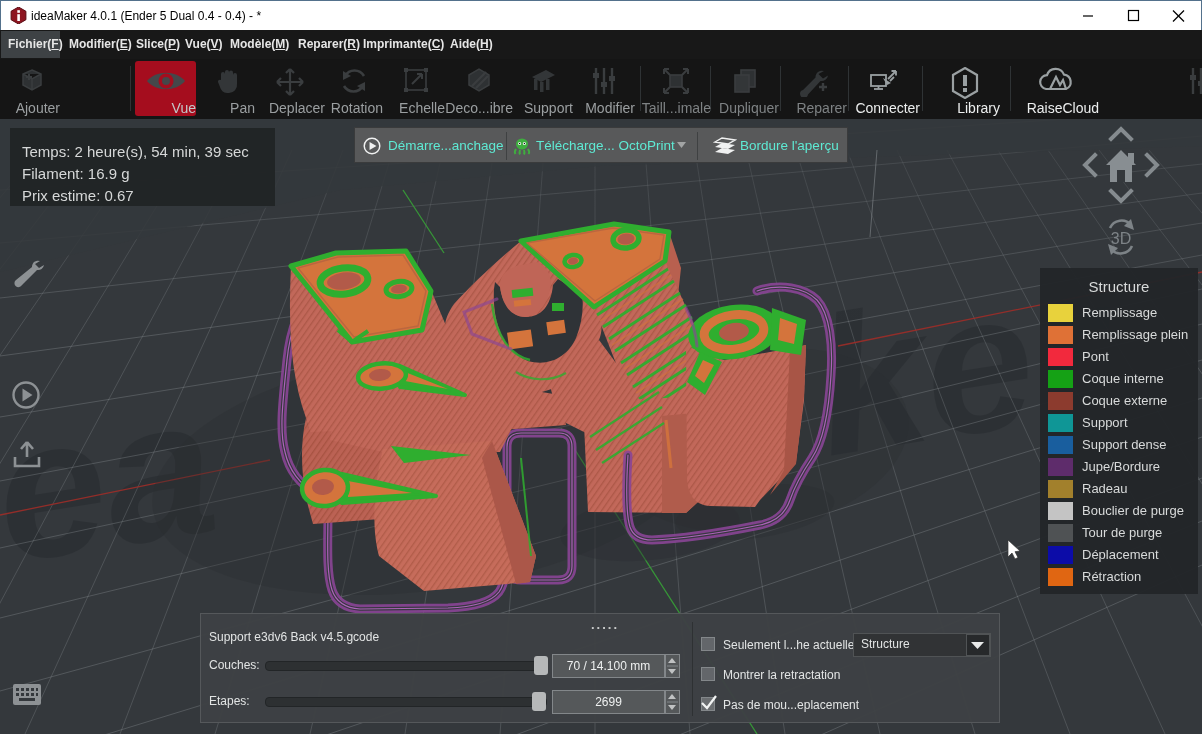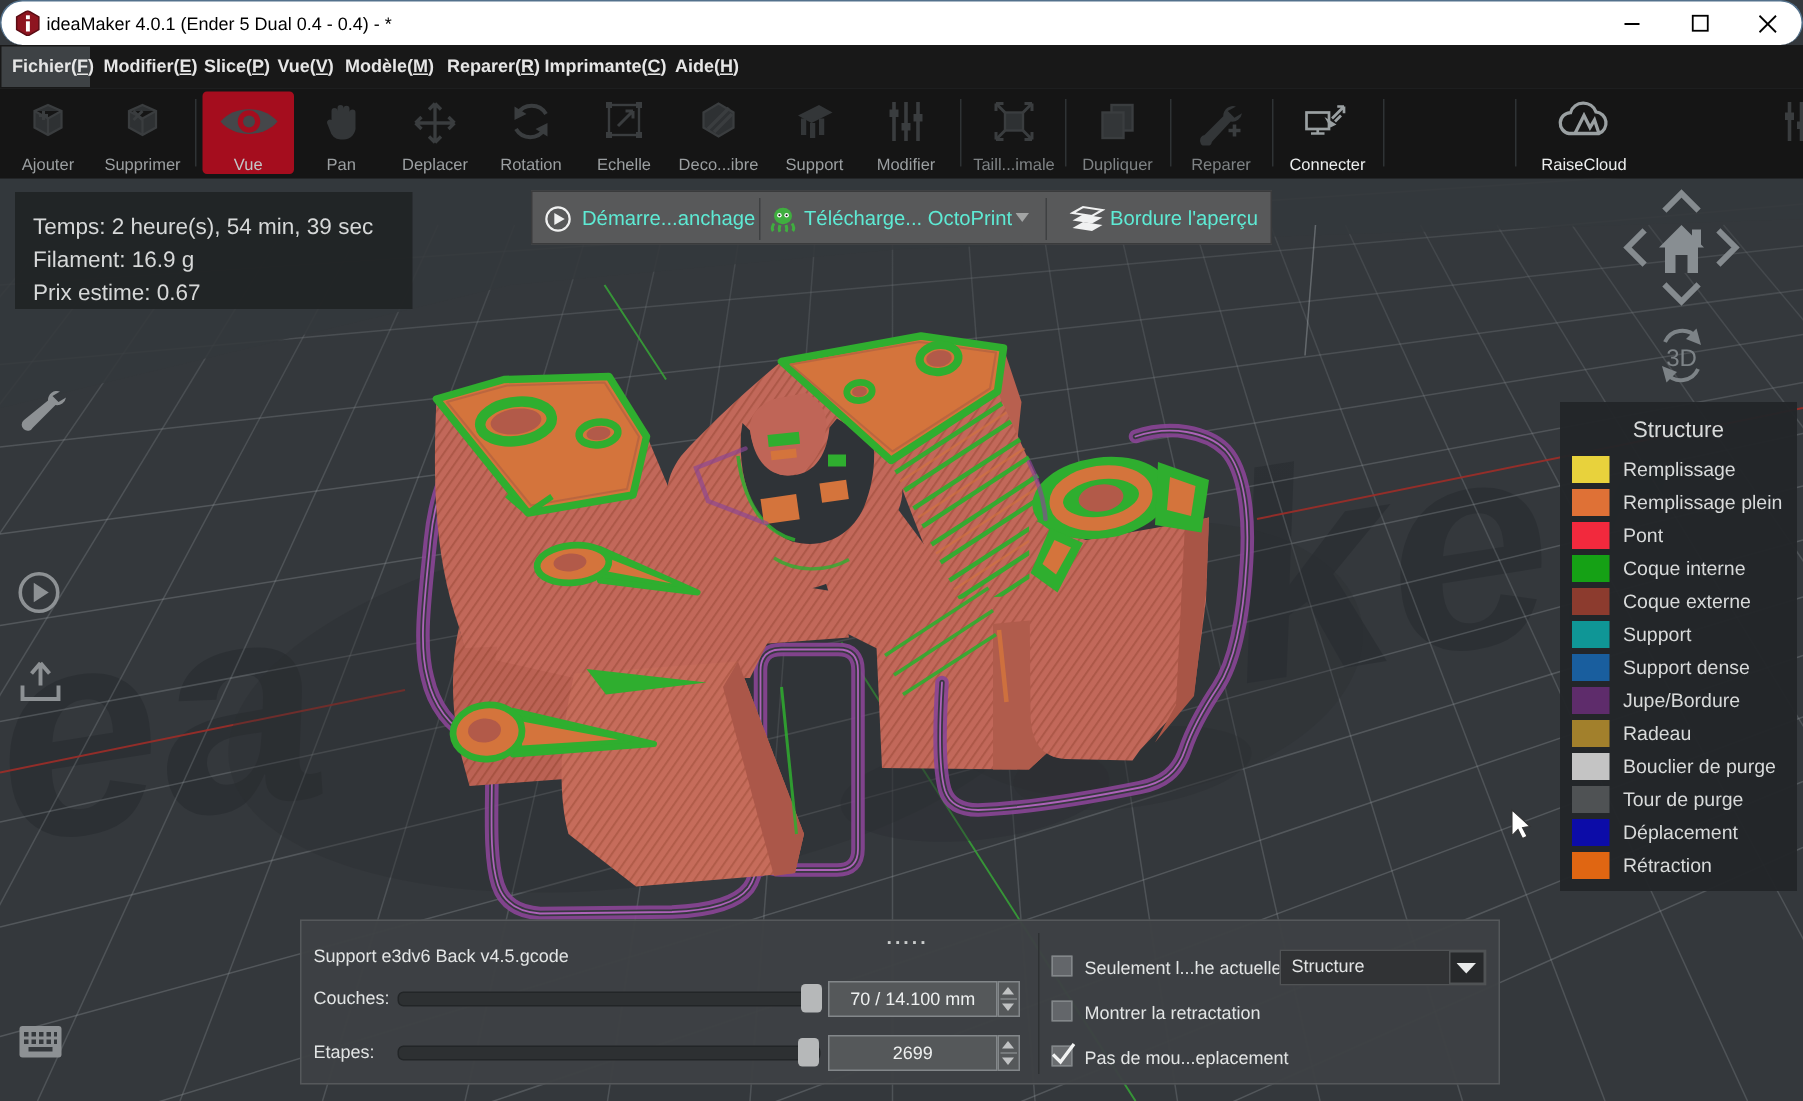--- a/index.html
+++ b/index.html
@@ -1,26 +1,26 @@
 <!DOCTYPE html>
 <html><head>
 <meta charset="utf-8">
 <style>
 * { margin:0; padding:0; box-sizing:border-box; }
 html,body { width:1202px; height:734px; overflow:hidden; background:#34383c;
   font-family:"Liberation Sans", sans-serif; position:relative; }
 .titlebar { position:absolute; top:0; left:0; width:1202px; height:30px;
-  background:#ffffff; border-top:1px solid #53718c; border-left:1px solid #53718c; border-right:1px solid #53718c;border-radius:15px; }
+  background:#ffffff; border-top:1px solid #53718c; border-left:1px solid #53718c; border-right:1px solid #53718c; }
 .titlebar .ttext { position:absolute; left:30px; top:8px; font-size:12px; color:#000; }
 .menubar { position:absolute; top:30px; left:0; width:1202px; height:29px; background:#181818; color:#e6e6e6; font-size:12px; }
 .menubar span.mi { position:absolute; top:0; height:29px; line-height:29px;font-weight:bold; }
 .menubar .hl { position:absolute; left:1px; top:1px; width:59px; height:27px; background:#3e4245; }
 .toolbar { position:absolute; top:59px; left:0; width:1202px; height:60px; background:#151515; }
 .tb { position:absolute; top:0; height:60px; text-align:center; }
-.tb .lbl { position:absolute; left:0; bottom:3px; width:100%; font-size:11px; color:#9b9fa1; }
+.tb .lbl { position:absolute; left:0; bottom:3px; width:100%; font-size:14px; color:#9b9fa1;text-align:right; }
 .tb.dim .lbl { color:#7e8284; }
 .tb.lit .lbl { color:#eceeee; }
 .tb svg { position:absolute; top:8px; left:50%; transform:translateX(-50%); }
 .tsep { position:absolute; top:7px; width:1px; height:45px; background:#2f3335; }
 .vuebtn { position:absolute; left:135px; top:2px; width:61px; height:55px; background:#a50d1e; border-radius:3px; }
 #infobox { position:absolute; left:10px; top:128px; width:265px; height:78px; background:rgba(32,35,37,0.93); color:#d6d8d8; font-size:15px; padding:13px 0 0 12px; line-height:22px; }
 #btnbar { position:absolute; left:354px; top:127px; width:494px; height:36px; background:#58595a; border:1px solid #3a3b3c; color:#5eead4; font-size:13.5px; white-space:nowrap; }
 #btnbar .bsep { position:absolute; top:4px; width:1px; height:28px; background:#3f4142; }
 .legend { position:absolute; left:1040px; top:268px; width:158px; height:326px; background:rgba(34,37,41,0.96); color:#d8dada; font-size:13px; }
 .legend .ttl { text-align:center; font-size:15px; padding-top:10px; }
@@ -279,27 +279,20 @@
   <span class="tsep" style="left:848px"></span>
   <span class="tsep" style="left:922px"></span>
   <span class="tsep" style="left:1010px"></span>
   <div class="tb" style="left:4px;width:56px">
       <svg width="26" height="26" viewBox="0 0 26 26">
         <path d="M13,3 L22,7 L22,18 L13,23 L4,18 L4,7 Z M4,7 L13,12 L22,7 M13,12 L13,23" fill="#2e3133" stroke="#3a3d3f" stroke-width="1.5"></path>
         <path d="M7,10 L13,10 M10,7 L10,13" stroke="#3a3d3f" stroke-width="2"></path>
       </svg>
       <span class="lbl">Ajouter</span>
     </div>
-  <div class="tb" style="left:62px;width:66px">
-      <svg width="26" height="26" viewBox="0 0 26 26">
-        <path d="M13,3 L22,7 L22,18 L13,23 L4,18 L4,7 Z M4,7 L13,12 L22,7 M13,12 L13,23" fill="#2e3133" stroke="#3a3d3f" stroke-width="1.5"></path>
-        <path d="M7,7 L13,13 M13,7 L7,13" stroke="#3a3d3f" stroke-width="2"></path>
-      </svg>
-      <span class="lbl">Supprimer</span>
-    </div>
   <div class="tb" style="left:135px;width:61px">
       <svg width="42" height="28" viewBox="0 0 42 28">
         <path d="M2,14 C11,3 31,3 40,14 C31,25 11,25 2,14 Z" fill="#45474a"></path>
         <circle cx="21" cy="14" r="7.5" fill="#a50d1e"></circle>
         <circle cx="21" cy="14" r="4" fill="#45474a"></circle>
       </svg>
       <span class="lbl" style="color:#c3c7c9">Vue</span>
     </div>
   <div class="tb" style="left:200px;width:55px">
       <svg width="24" height="27" viewBox="0 0 24 27">
@@ -387,20 +380,28 @@
     </div>
   <div class="tb lit" style="left:850px;width:70px">
       <svg width="32" height="30" viewBox="0 0 32 30">
         <rect x="2" y="8" width="15" height="11" fill="none" stroke="#9aa0a2" stroke-width="1.8"></rect>
         <line x1="5" y1="22" x2="14" y2="22" stroke="#9aa0a2" stroke-width="1.8"></line>
         <line x1="9.5" y1="19" x2="9.5" y2="22" stroke="#9aa0a2" stroke-width="1.8"></line>
         <path d="M19,12 L27,4 M27,4 L22.5,4 M27,4 L27,8.5 M21,14 L25,10" stroke="#9aa0a2" stroke-width="1.8" fill="none"></path>
         <path d="M14,11 L22,16 L18,18 Z" fill="#9aa0a2"></path>
       </svg>
       <span class="lbl">Connecter</span>
+    </div>
+  <div class="tb lit" style="left:930px;width:70px">
+      <svg width="30" height="32" viewBox="0 0 30 32">
+        <path d="M15,1 L27,8 L27,24 L15,31 L3,24 L3,8 Z" fill="none" stroke="#9aa0a2" stroke-width="2.2"></path>
+        <rect x="13" y="8" width="4" height="11" fill="#9aa0a2"></rect>
+        <rect x="13" y="21" width="4" height="4" fill="#9aa0a2"></rect>
+      </svg>
+      <span class="lbl">Library</span>
     </div>
   <div class="tb dim" style="left:1186px;width:30px">
       <svg width="24" height="28" viewBox="0 0 24 28">
         <g stroke="#3a3d3f" stroke-width="2.4">
           <line x1="4" y1="1" x2="4" y2="27"></line>
           <line x1="12" y1="1" x2="12" y2="27"></line>
         </g>
         <g fill="#3a3d3f">
           <rect x="1" y="8" width="6" height="5"></rect>
           <rect x="9" y="14" width="6" height="5"></rect>

